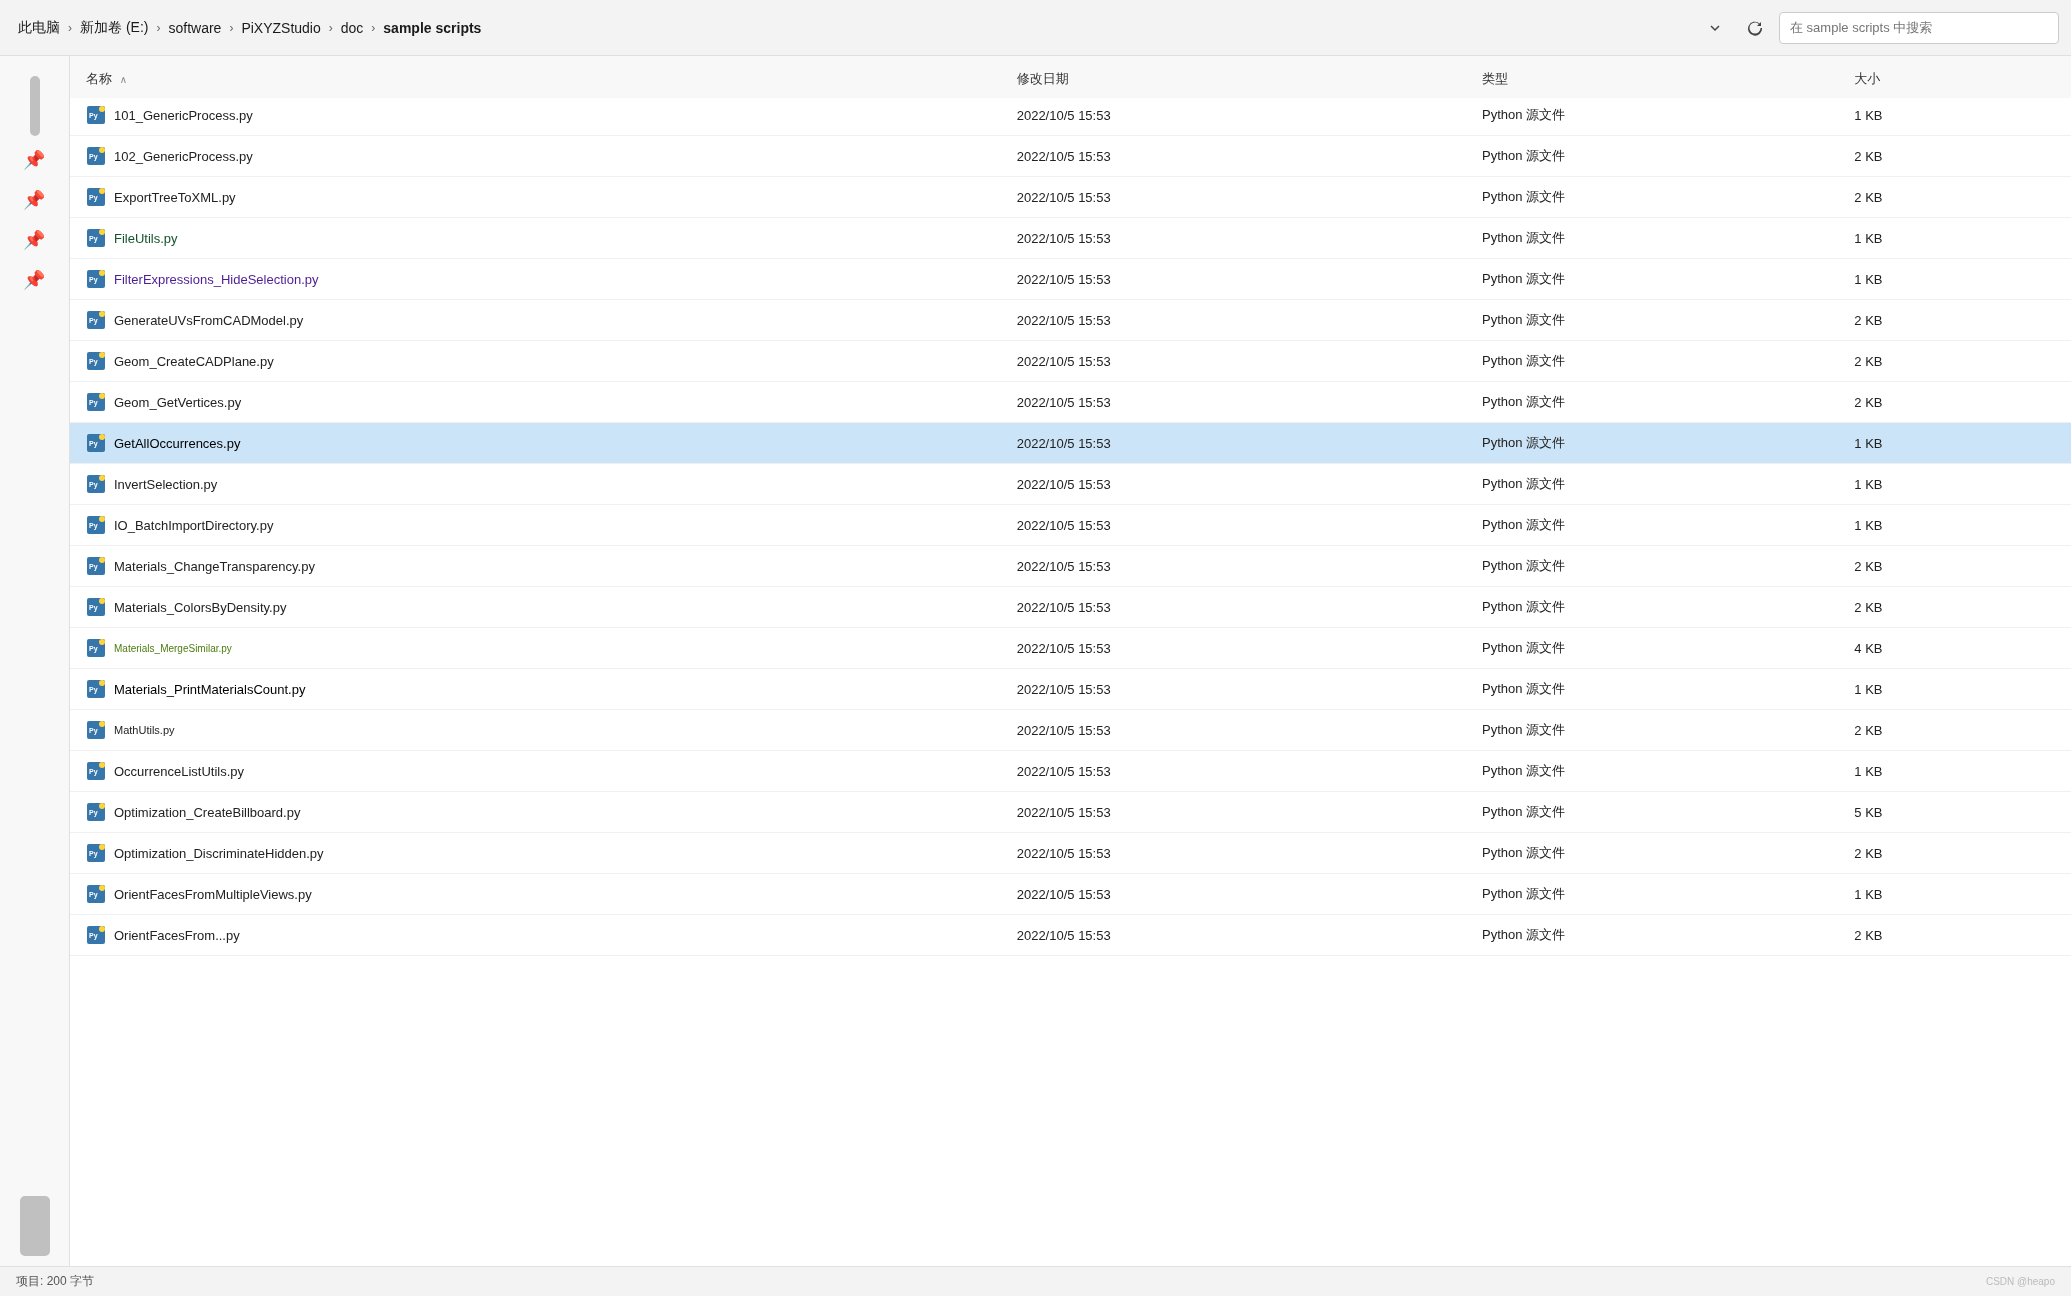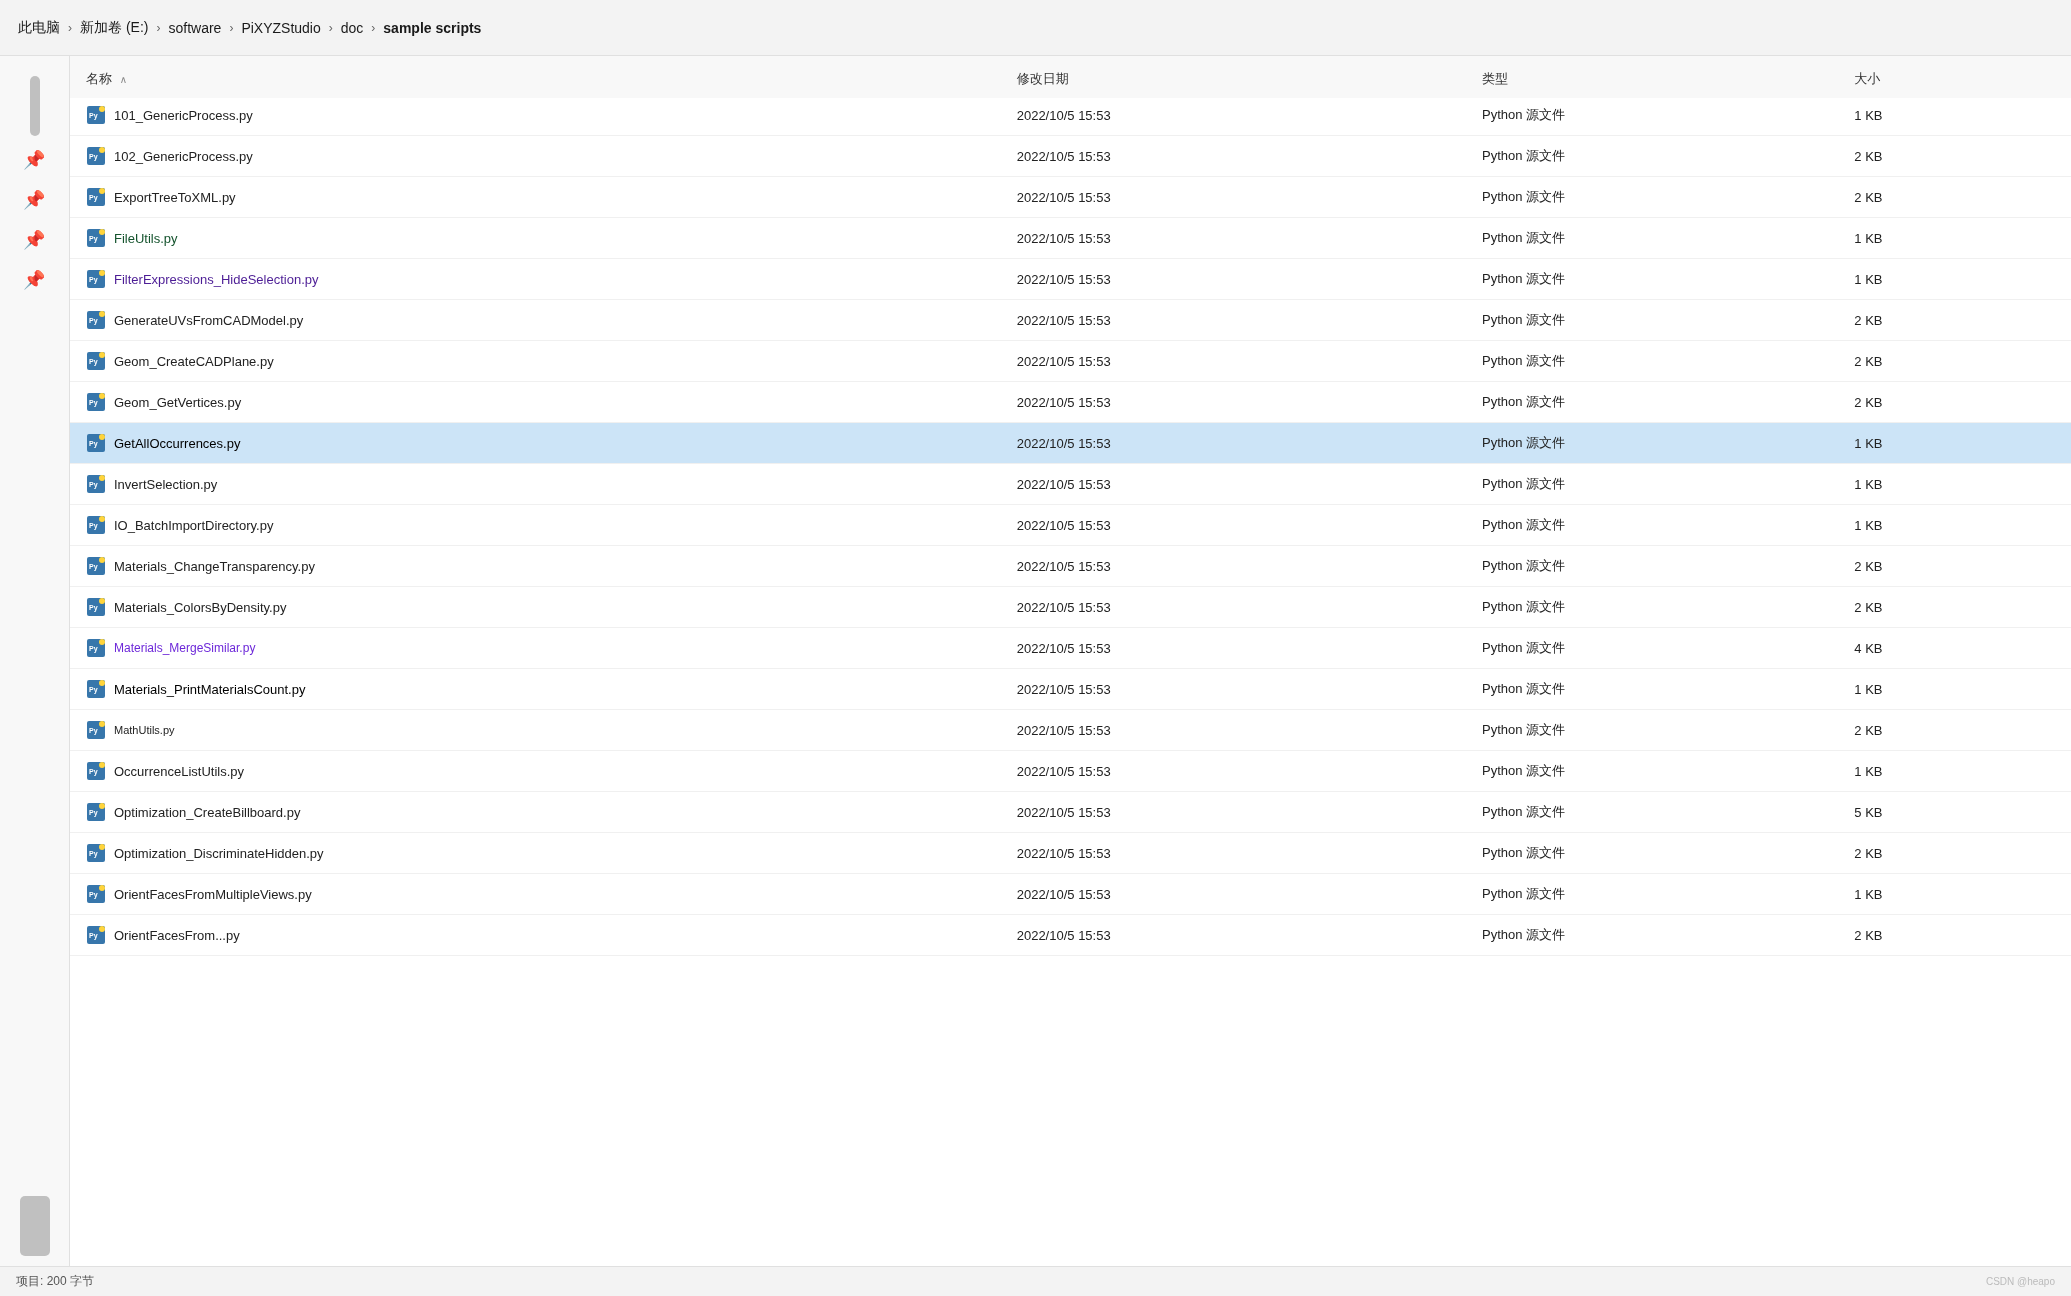--- a/index.html
+++ b/index.html
@@ -232,20 +232,33 @@
     <span class="breadcrumb-separator">›</span>
     <div class="breadcrumb-item">新加卷 (E:)</div>
     <span class="breadcrumb-separator">›</span>
     <div class="breadcrumb-item">software</div>
     <span class="breadcrumb-separator">›</span>
     <div class="breadcrumb-item">PiXYZStudio</div>
     <span class="breadcrumb-separator">›</span>
     <div class="breadcrumb-item">doc</div>
     <span class="breadcrumb-separator">›</span>
     <div class="breadcrumb-item active">sample scripts</div>
+    <div class="breadcrumb-controls">
+      <div class="breadcrumb-dropdown">
+        <svg width="12" height="12" viewBox="0 0 12 12">
+            <path d="M2 4l4 4 4-4" stroke="#444" stroke-width="1.5" fill="none"></path>
+          </svg>
+      </div>
+      <div class="breadcrumb-refresh">
+        <svg width="16" height="16" viewBox="0 0 16 16">
+            <path d="M13.5 8A5.5 5.5 0 1 1 8 2.5c1.5 0 2.9.6 3.9 1.6L10 6h4V2l-1.4 1.4A7 7 0 1 0 15 8h-1.5z" fill="#444"></path>
+          </svg>
+      </div>
+      <input class="search-box" type="text" placeholder="在 sample scripts 中搜索" style="">
+    </div>
   </div>
 
   <div class="main-content">
 
     <div class="sidebar">
       <div style="width:10px;height:60px;background:#c0c0c0;border-radius:5px;margin-top:10px;"></div>
       <div class="sidebar-pin" title="Pin">📌</div>
       <div class="sidebar-pin" title="Pin">📌</div>
       <div class="sidebar-pin" title="Pin">📌</div>
       <div class="sidebar-pin" title="Pin">📌</div>
@@ -496,21 +509,21 @@
             <tr>
       <td>
         <div class="file-name-cell">
           <div class="file-icon">
             <svg width="20" height="20" viewBox="0 0 20 20">
               <rect x="1" y="1" width="18" height="18" rx="2" fill="#3776ab"></rect>
               <text x="3" y="13" font-size="7" fill="white" font-weight="bold">Py</text>
               <circle cx="16" cy="4" r="3" fill="#ffd43b"></circle>
             </svg>
           </div>
-          <span style="font-size:12px;color:#6d28d9">Materials_MergeSimilar.py</span>
+          <span style="font-size:10px;color:#4d7c0f">Materials_MergeSimilar.py</span>
         </div>
       </td>
       <td class="td-date">2022/10/5 15:53</td>
       <td class="td-type">Python 源文件</td>
       <td class="td-size">4 KB</td>
     </tr>
             <tr>
       <td>
         <div class="file-name-cell">
           <div class="file-icon">

